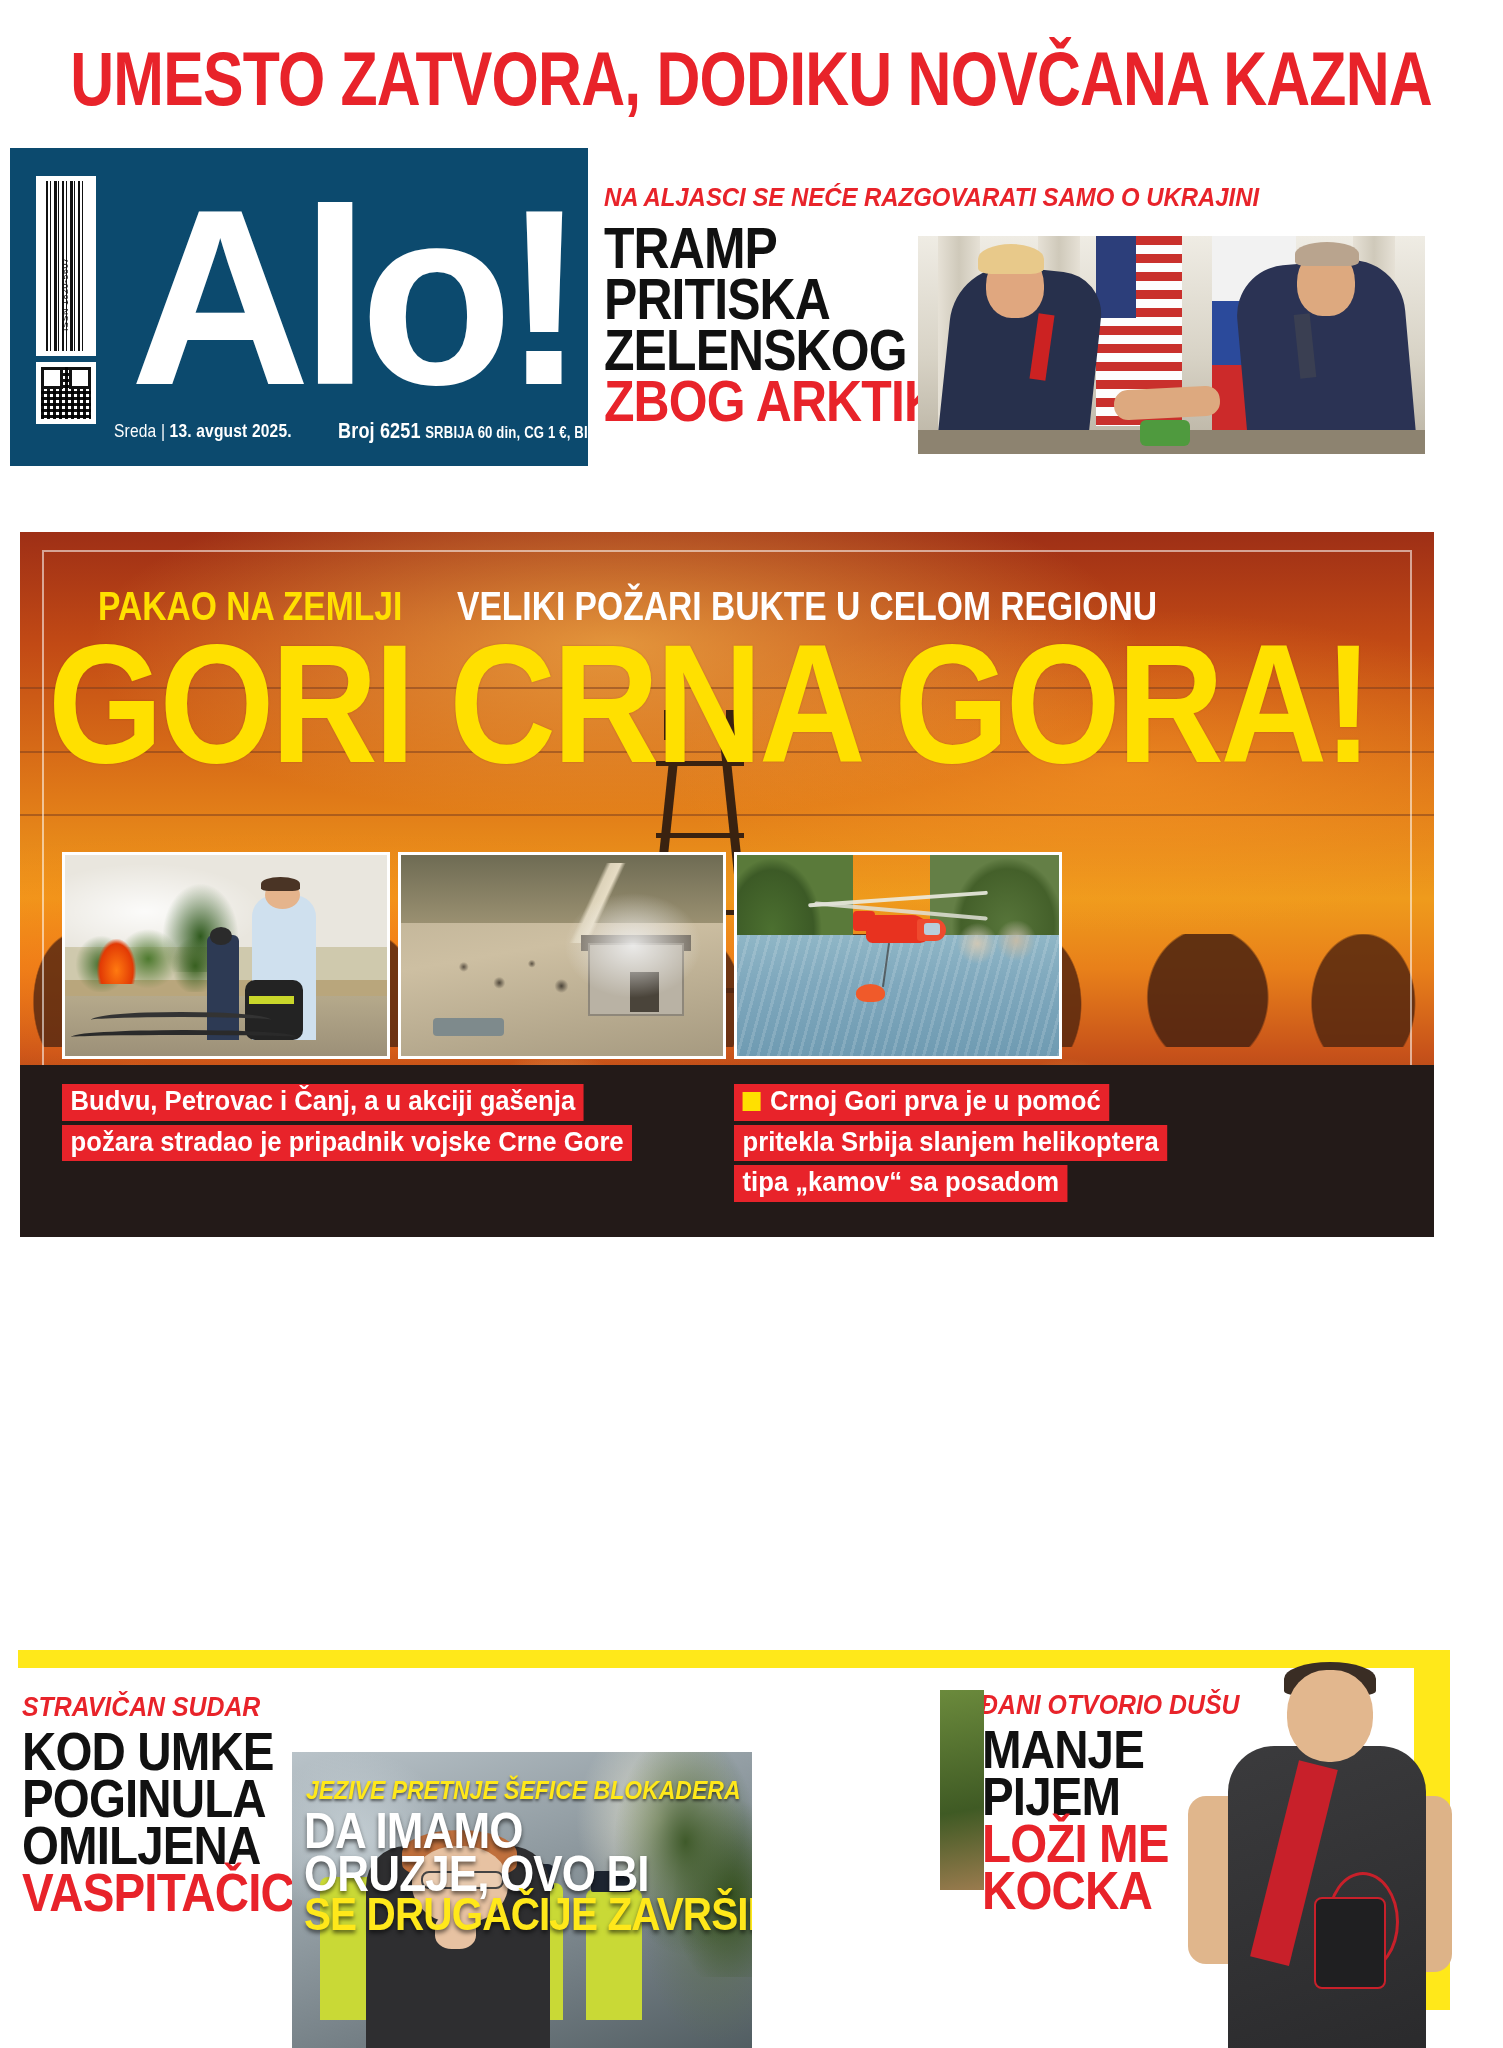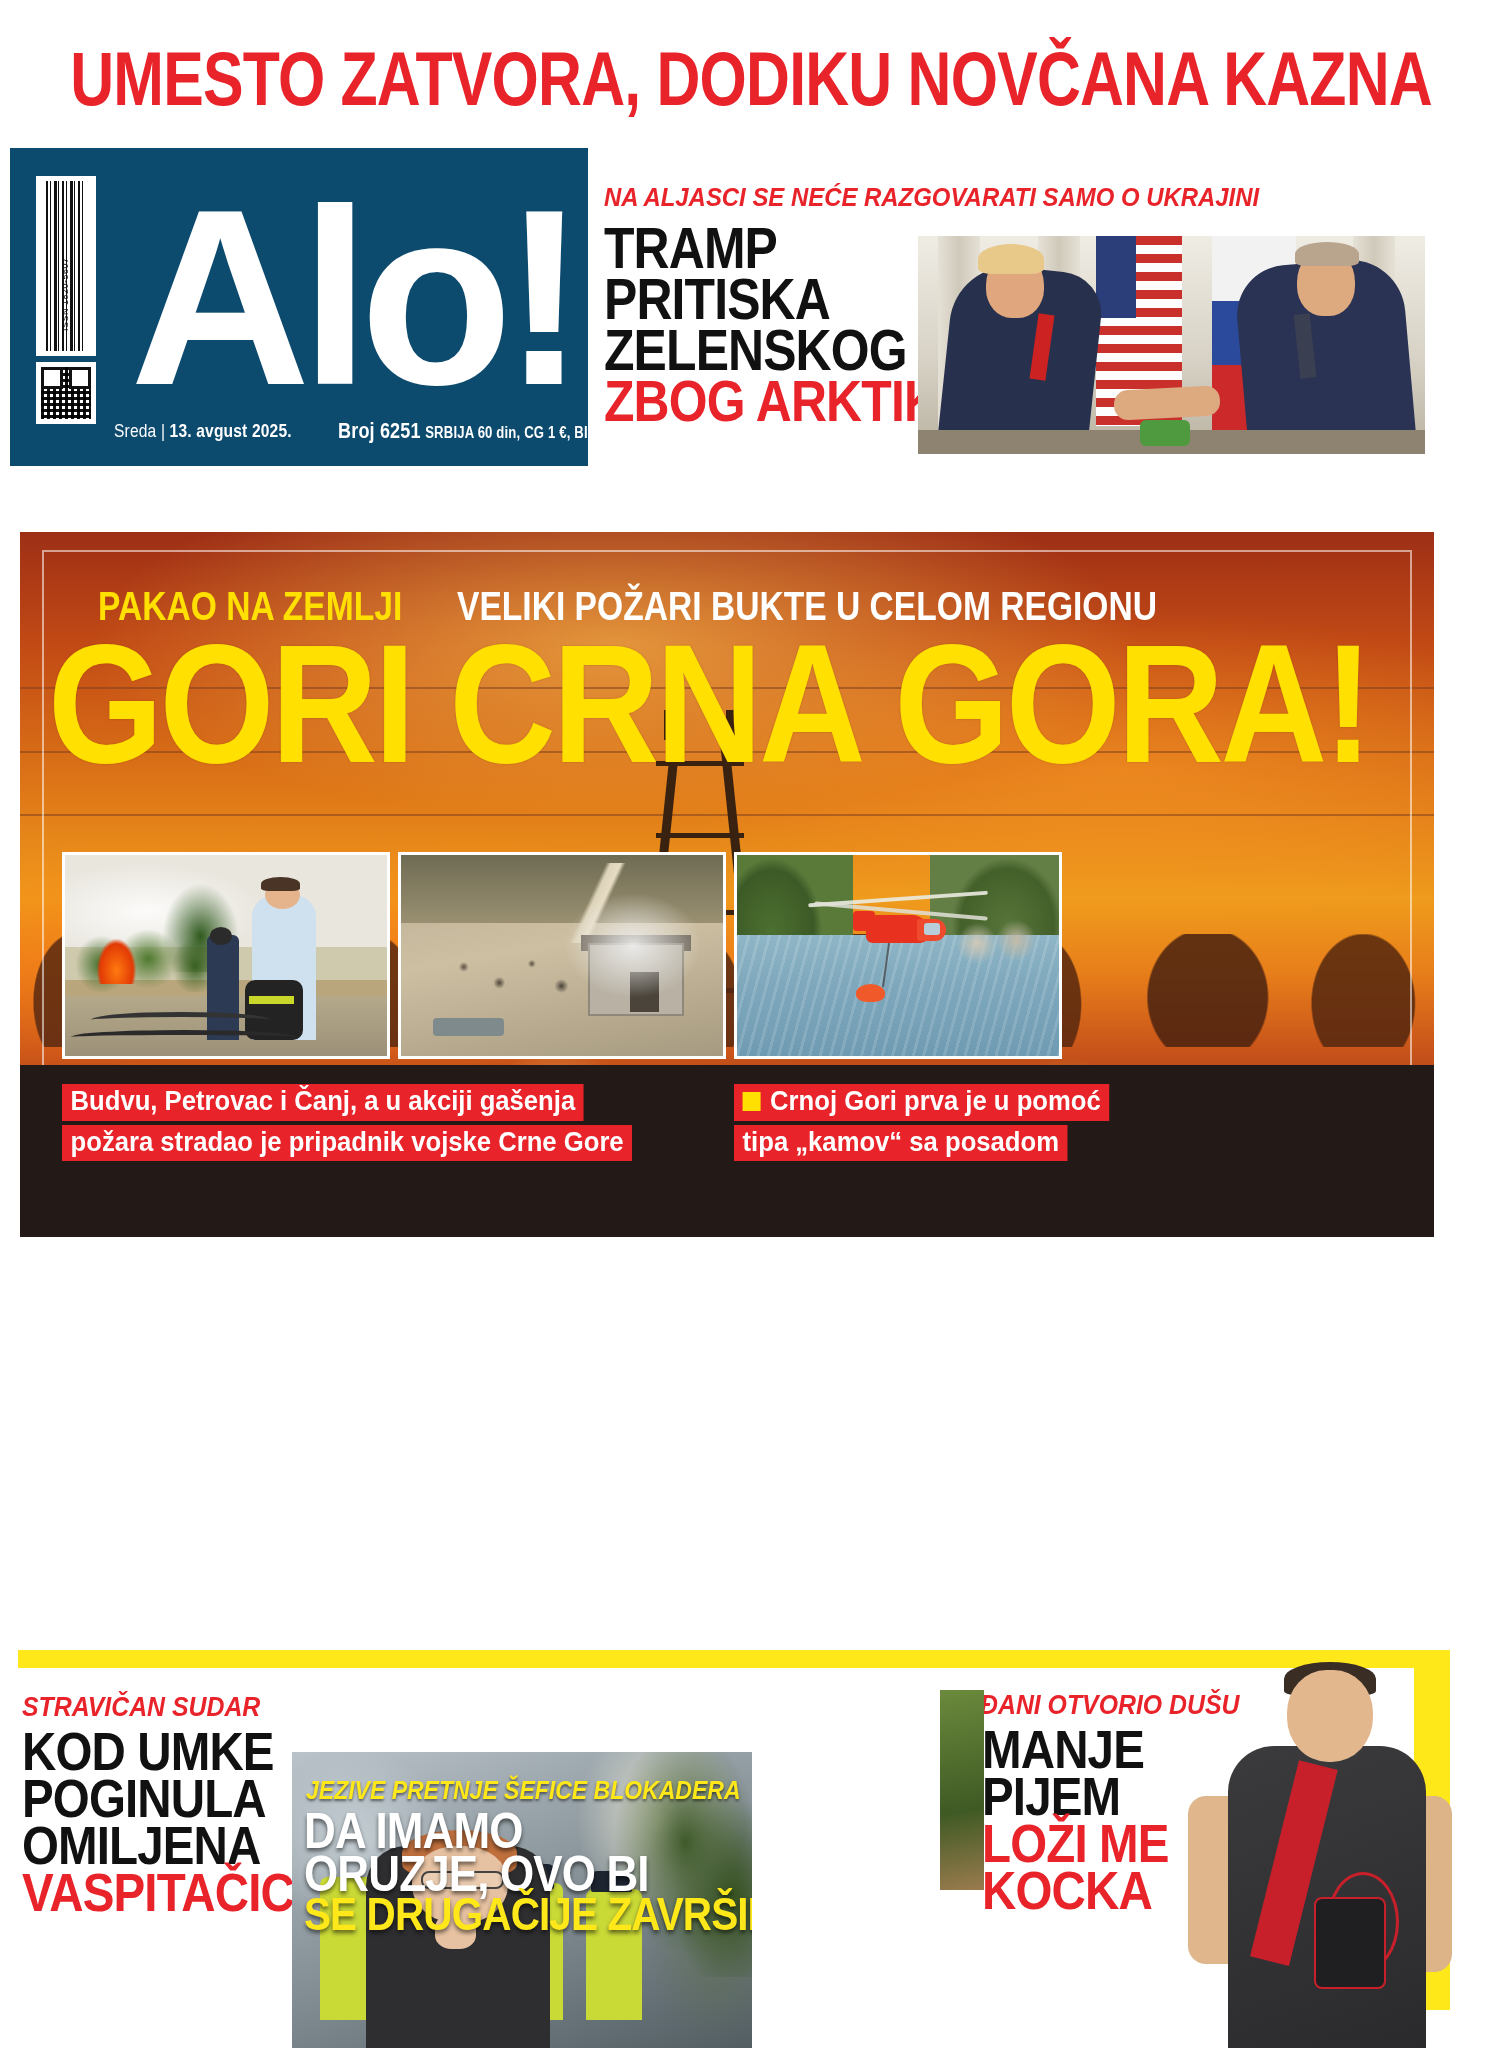--- a/index.html
+++ b/index.html
@@ -568,20 +568,21 @@
   <div class="bullets-bg"></div>
   <div class="bullets">
     <div class="bcol">
       <div><span class="bline">Budvu, Petrovac i Čanj, a u akciji gašenja</span></div>
       <div><span class="bline">požara stradao je pripadnik vojske Crne Gore</span></div>
     </div>
     <div class="bcol">
       <div><span class="bline">
         <span class="bsq"></span><span>Crnoj Gori prva je u pomoć</span>
       </span></div>
+      <div><span class="bline">pritekla Srbija slanjem helikoptera</span></div>
       <div><span class="bline">tipa „kamov“ sa posadom</span></div>
     </div>
   </div>
 
   <div class="yellow-frame-top"></div>
   <div class="yellow-frame-right"></div>
 
   <div class="bl-kicker">STRAVIČAN SUDAR</div>
   <div class="bl-head">
     <span class="l">KOD UMKE</span>

